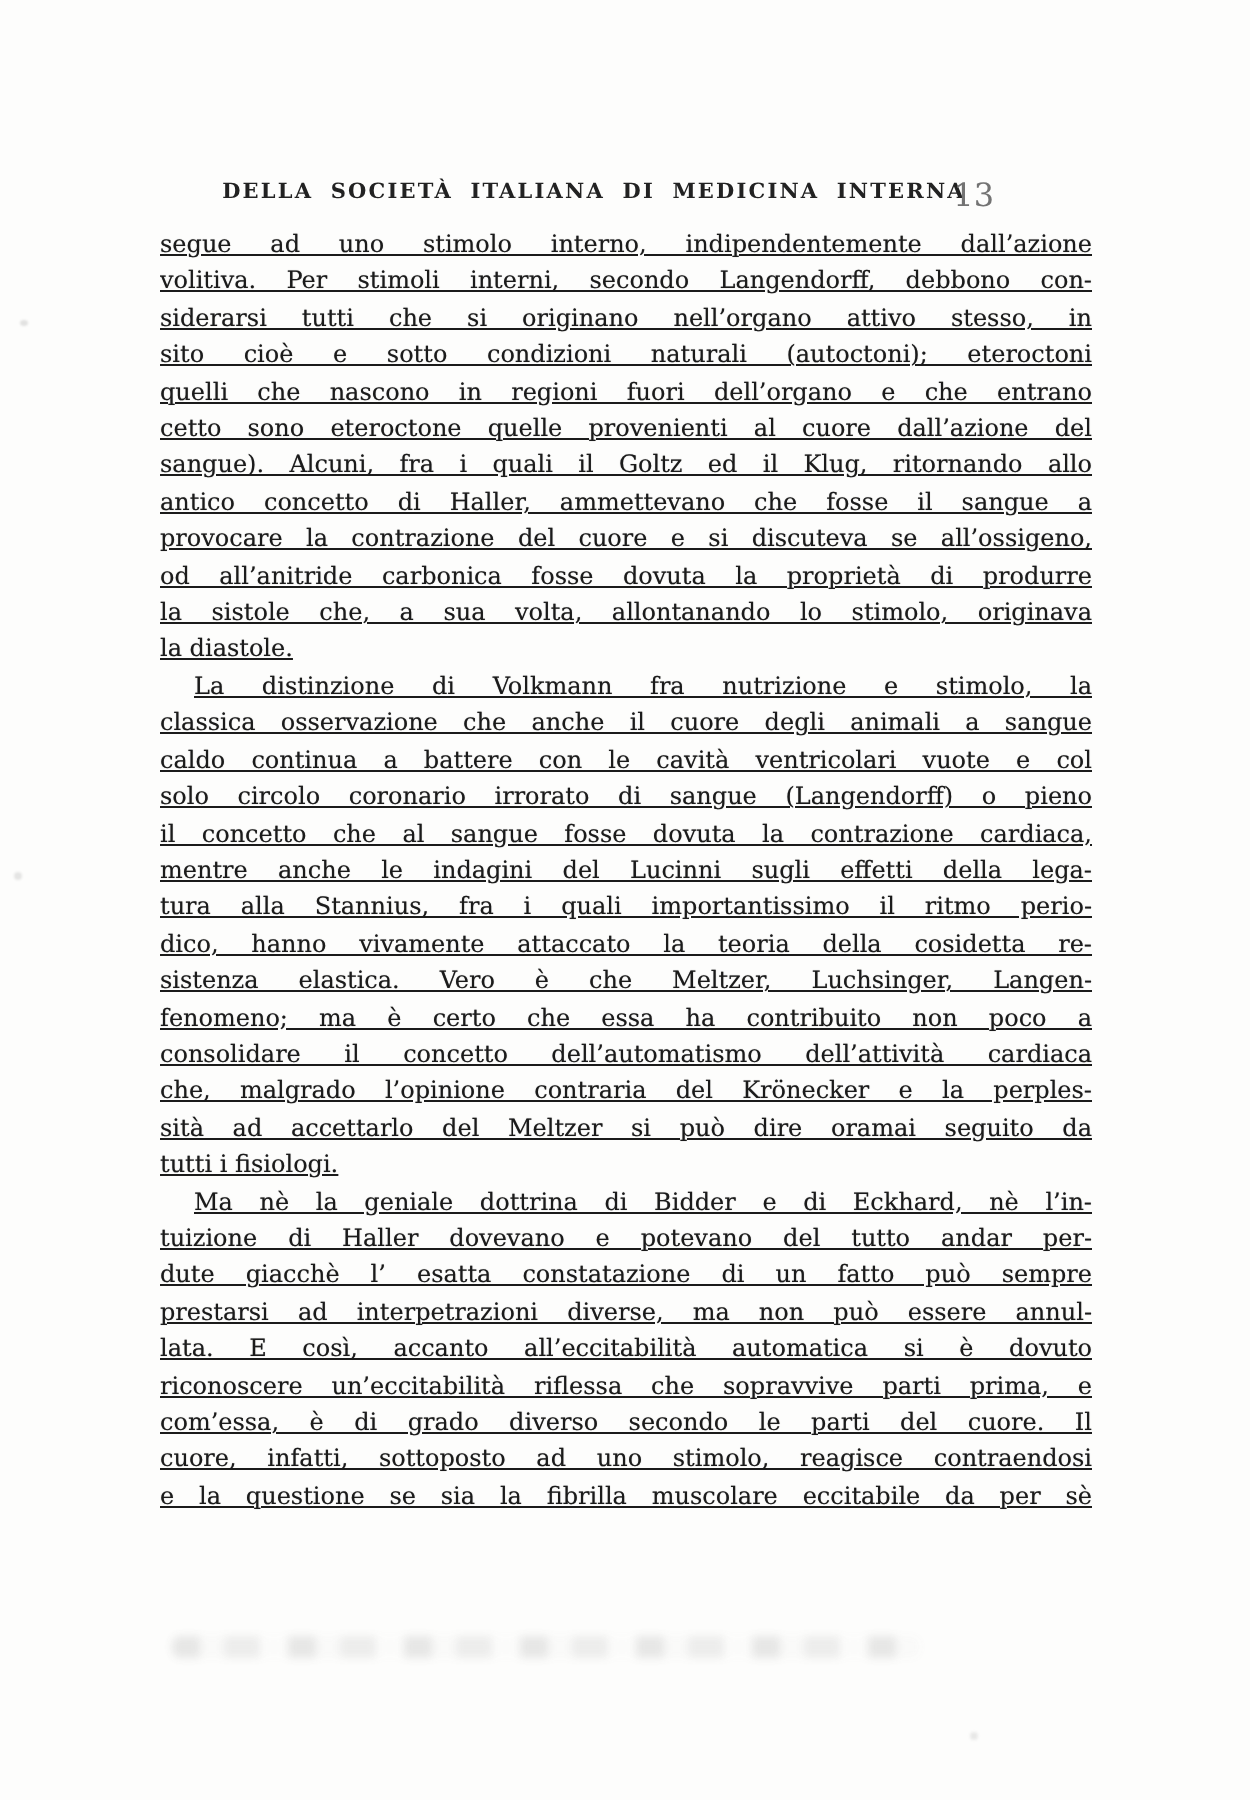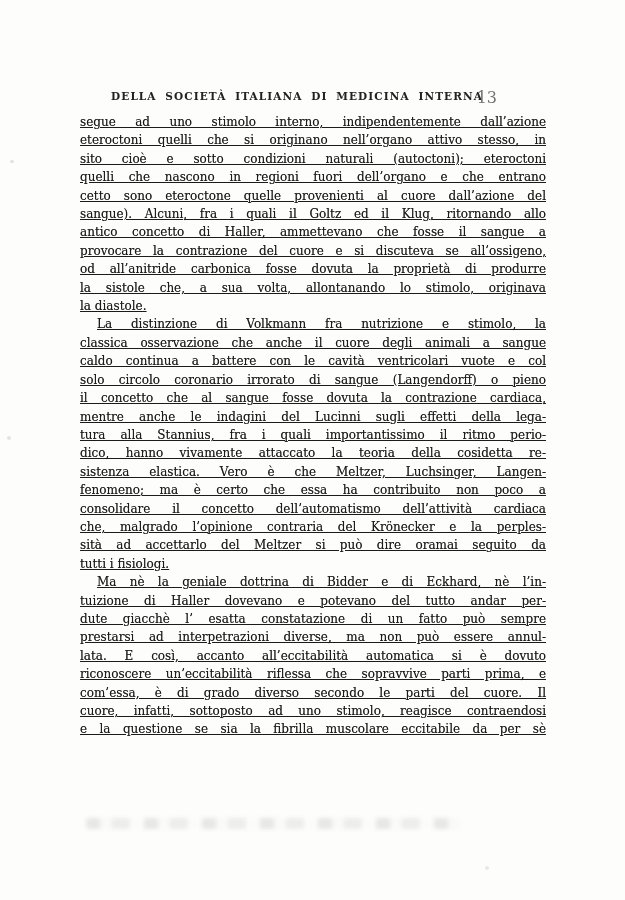--- a/index.html
+++ b/index.html
@@ -100,21 +100,22 @@
 <div class="page">
 
   <div class="running-header">
     <span class="running-title">DELLA SOCIETÀ ITALIANA DI MEDICINA INTERNA</span>
     <span class="page-number">13</span>
   </div>
 
   <div class="page-body">
     <div class="paragraph">
         <div class="line">segue ad uno stimolo interno, indipendentemente dall’azione</div>
-        <div class="line">eteroctoni quelli che si originano nell’organo attivo stesso, in</div>
+        <div class="line">volitiva. Per stimoli interni, secondo Langendorff, debbono con-</div>
+        <div class="line">siderarsi tutti che si originano nell’organo attivo stesso, in</div>
         <div class="line">sito cioè e sotto condizioni naturali (autoctoni); eteroctoni</div>
         <div class="line">quelli che nascono in regioni fuori dell’organo e che entrano</div>
         <div class="line">cetto sono eteroctone quelle provenienti al cuore dall’azione del</div>
         <div class="line">sangue). Alcuni, fra i quali il Goltz ed il Klug, ritornando allo</div>
         <div class="line">antico concetto di Haller, ammettevano che fosse il sangue a</div>
         <div class="line">provocare la contrazione del cuore e si discuteva se all’ossigeno,</div>
         <div class="line">od all’anitride carbonica fosse dovuta la proprietà di produrre</div>
         <div class="line">la sistole che, a sua volta, allontanando lo stimolo, originava</div>
         <div class="line lastline">la diastole.</div>
       </div>

